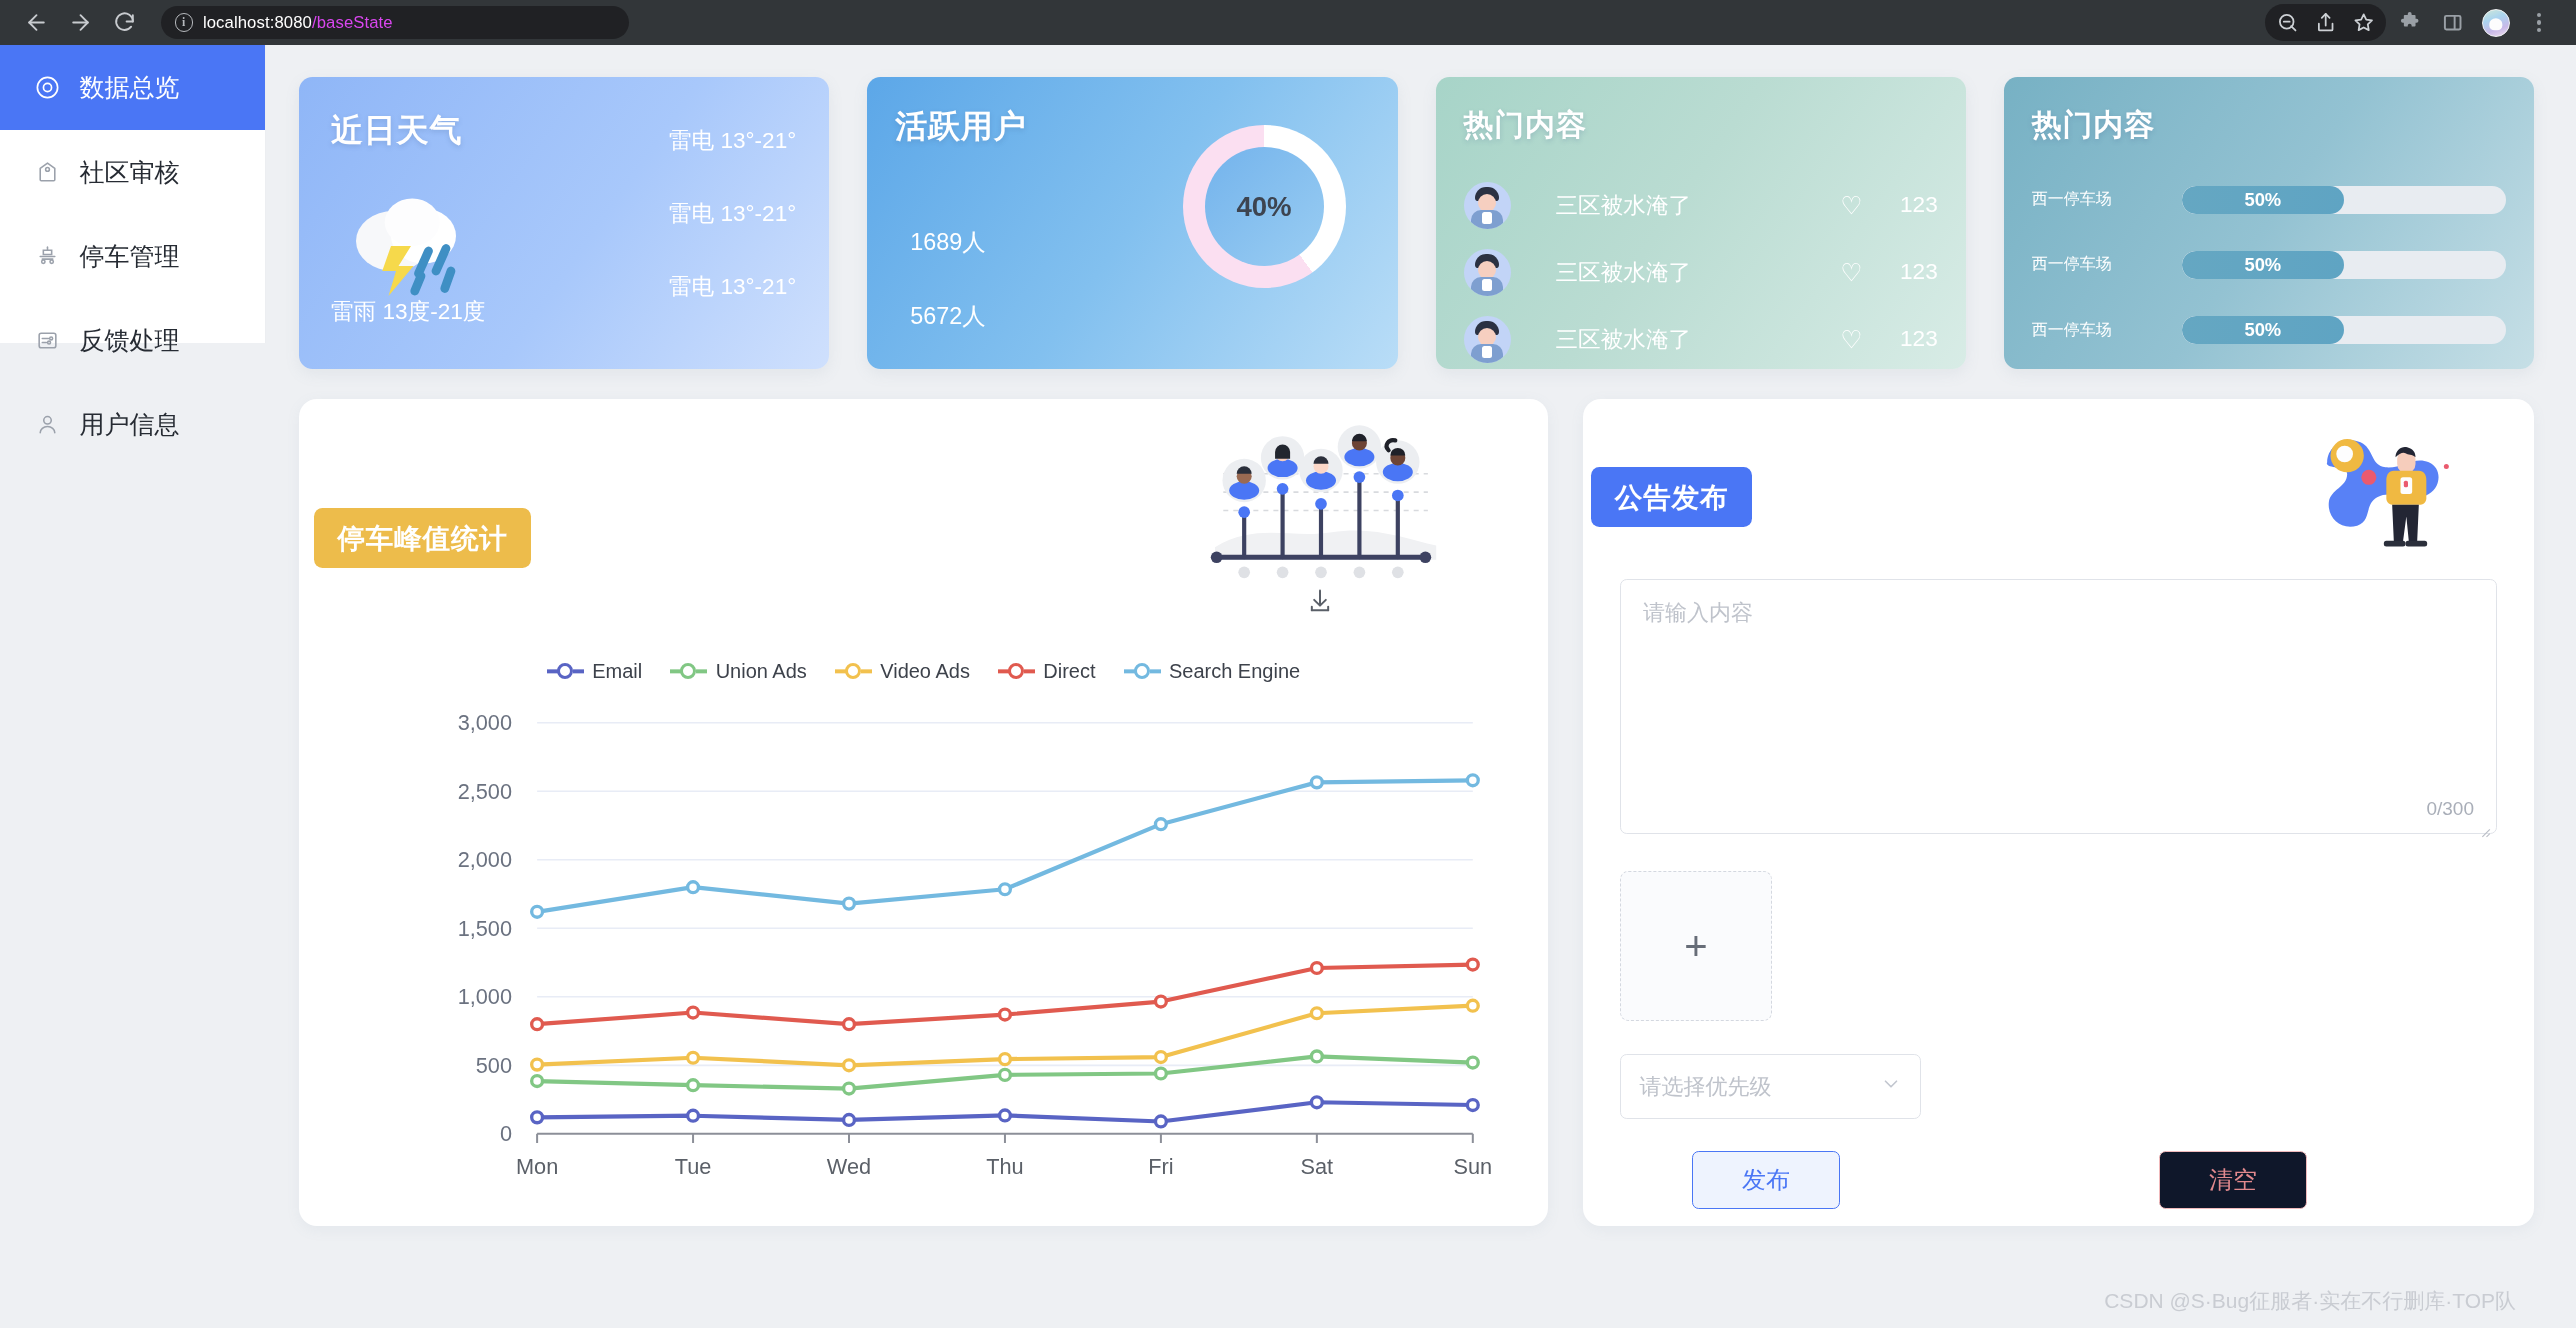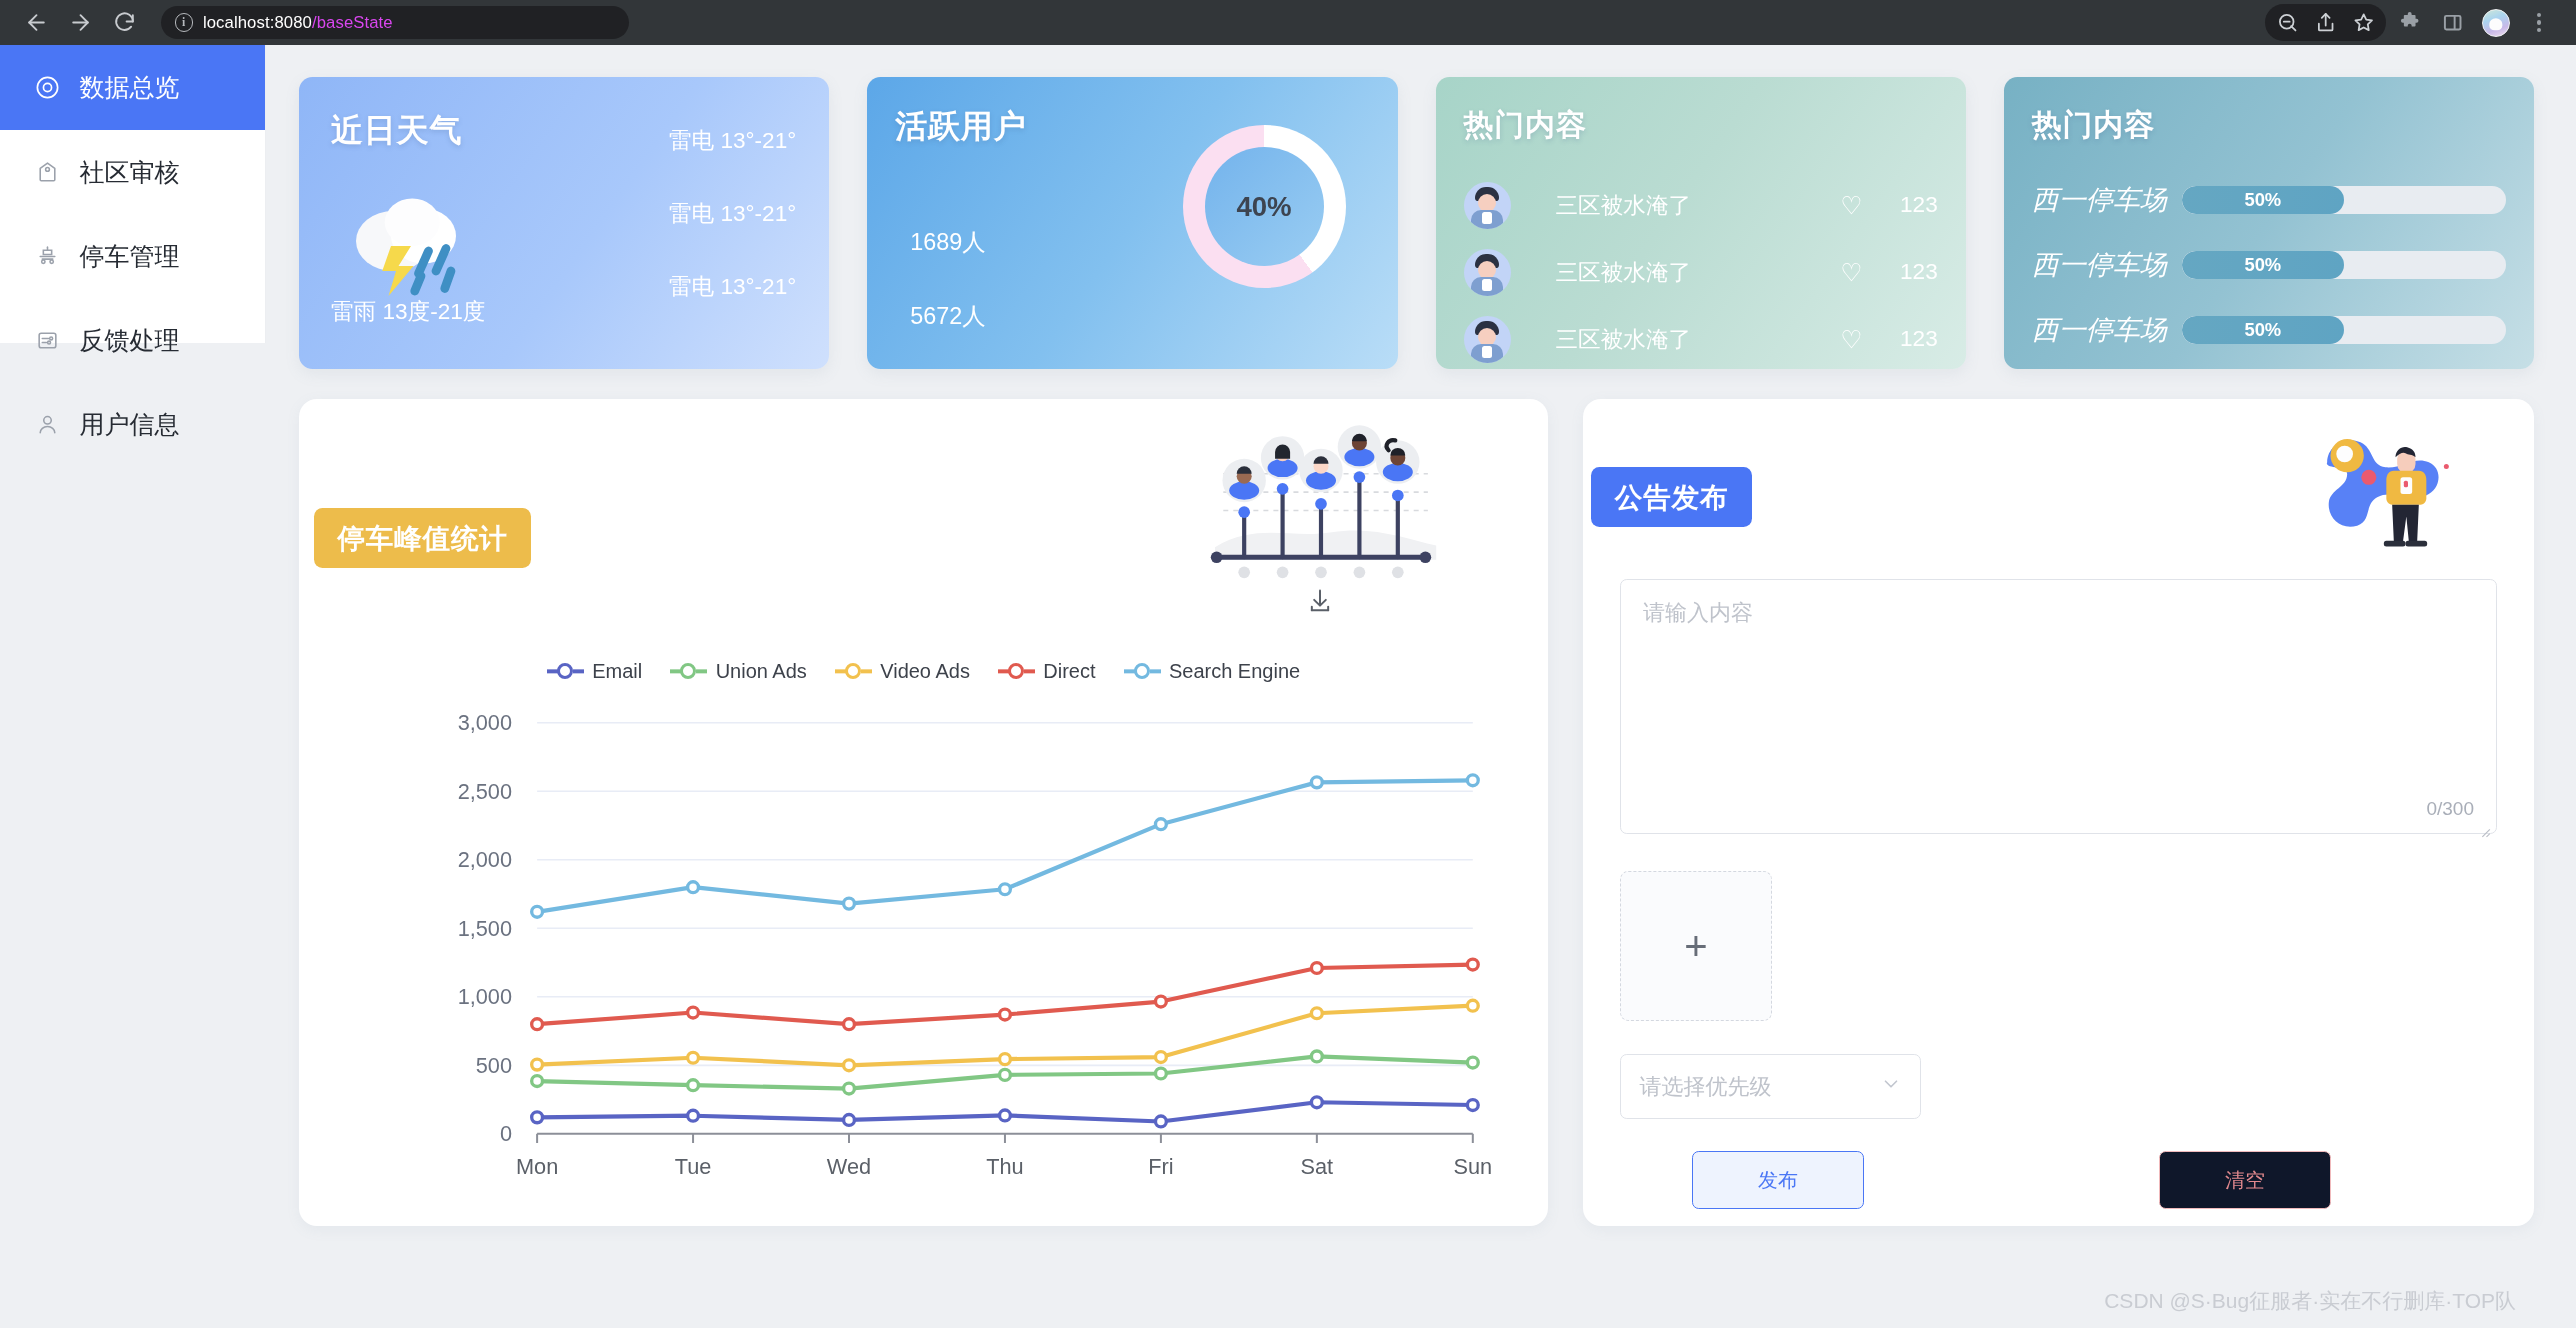--- a/index.html
+++ b/index.html
@@ -170,21 +170,21 @@
   .avatar .face { position:absolute; left:14px; top:12.5px; width:18.4px; height:18.4px; background:#f6cfc0; border-radius:50%; }
   .avatar .body { position:absolute; left:7.5px; bottom:0; width:32px; height:18.4px; background:#7e9fd0; border-radius:10px 10px 0 0; }
   .avatar .collar{ position:absolute; left:18.4px; bottom:5px; width:10px; height:11.7px; background:#fff; border-radius:2.5px; }
   .hot-text { font-size: 22.6px; margin-left: 45px; white-space: nowrap; }
   .heart { margin-left: auto; font-size: 25px; line-height: 1; color: #fff; }
   .hot-count { width: 75px; text-align: right; font-size: 22.6px; }
 
   
   .park-list { position: absolute; left: 28px; right: 28px; top: 99px; display: flex; flex-direction: column; gap: 18.4px; }
   .park-row { display: flex; align-items: center; height: 47px; }
-  .park-name { font-size: 27px; width: 150px; flex: 0 0 150px; font-style: italic; }
+  .park-name { font-size: 16px; width: 150px; flex: 0 0 150px; }
   .park-bar {
     flex: 1; height: 28px; border-radius: 14px; background: #e8ecf1; position: relative; overflow: hidden;
   }
   .park-fill {
     position: absolute; left: 0; top: 0; bottom: 0;
     background: linear-gradient(90deg,#65a7c2,#5fa4c3);
     border-radius: 14px;
     display: flex; align-items: center; justify-content: center;
     color: #fff; font-size: 18.4px; font-weight: bold;
   }
@@ -245,22 +245,22 @@
     color: #676d78; font-size: 40px; font-weight: 300;
   }
   .select {
     position: absolute; left: 37px; top: 655px; width: 301px; height: 65px;
     border: 0.8px solid #e0e3e9; border-radius: 6.7px; background: #fff;
     display: flex; align-items: center; padding: 0 18.4px;
     color: #bfc3cb; font-size: 22px;
   }
   .select .chev { margin-left: auto; color: #c2c6cf; }
   .btn {
-    position: absolute; top: 752px; height: 58px; width: 172px;
-    border-radius: 6.7px; font-size: 20px;
+    position: absolute; top: 752px; height: 58px; width: 148px;
+    border-radius: 6.7px; font-size: 24px;
     display: flex; align-items: center; justify-content: center;
   }
   .btn-publish { left: 109px; background: #eef3fe; border: 0.8px solid #4a76f5; color: #4a76f5; }
   .btn-clear { left: 576px; background: #0f172a; border: 0.8px solid #f0b9bb; color: #e2898e; }
 
   .watermark {
     position: absolute; right: 60px; bottom: 13.4px;
     font-size: 21px; color: #c9ccd2; white-space: nowrap;
   }
 </style>

